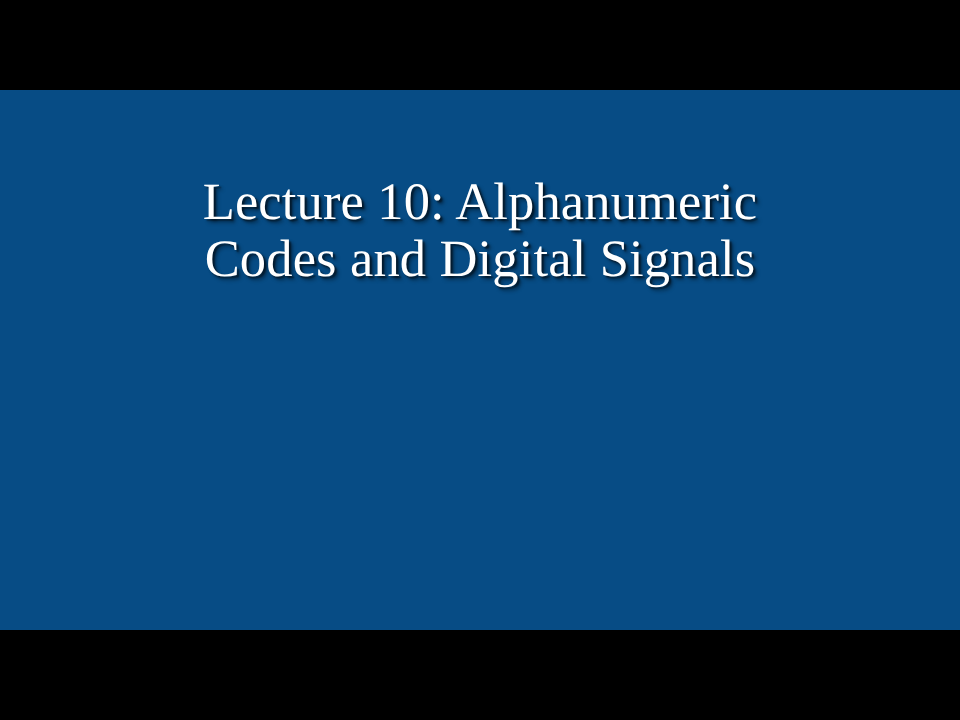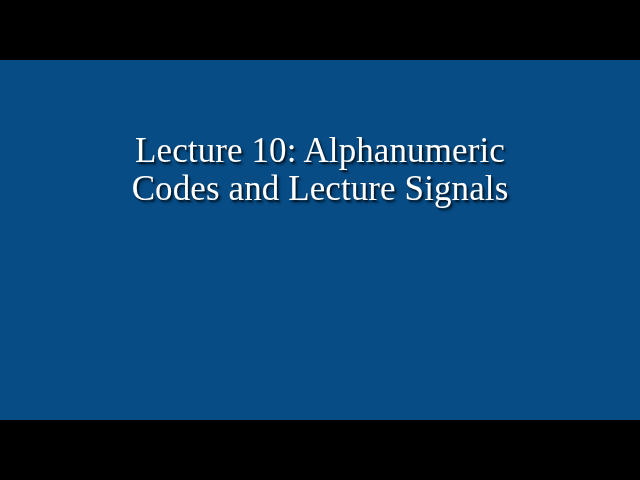--- a/index.html
+++ b/index.html
@@ -37,21 +37,21 @@
     width: 640px;
     height: 360px;
     background: #074C85;
     z-index: 1;
   }
 
   
   #title-block {
     position: absolute;
     left: 0;
-    top: 132px;           
+    top: 116px;           
     width: 640px;
     text-align: center;
     z-index: 2;
   }
 
   .title-line {
     display: block;
     color: #FFFFFF;
     font-size: 35px;
     line-height: 38px;
@@ -68,18 +68,18 @@
 
 <div id="screen">
 
   <div class="letterbox top"></div>
 
   <div id="slide">
   </div>
 
   <div id="title-block">
     <span class="title-line">Lecture 10: Alphanumeric</span>
-    <span class="title-line">Codes and Lecture Signals</span>
+    <span class="title-line">Codes and Digital Signals</span>
   </div>
 
   <div class="letterbox bottom"></div>
 
 </div>
 
 </body></html>

